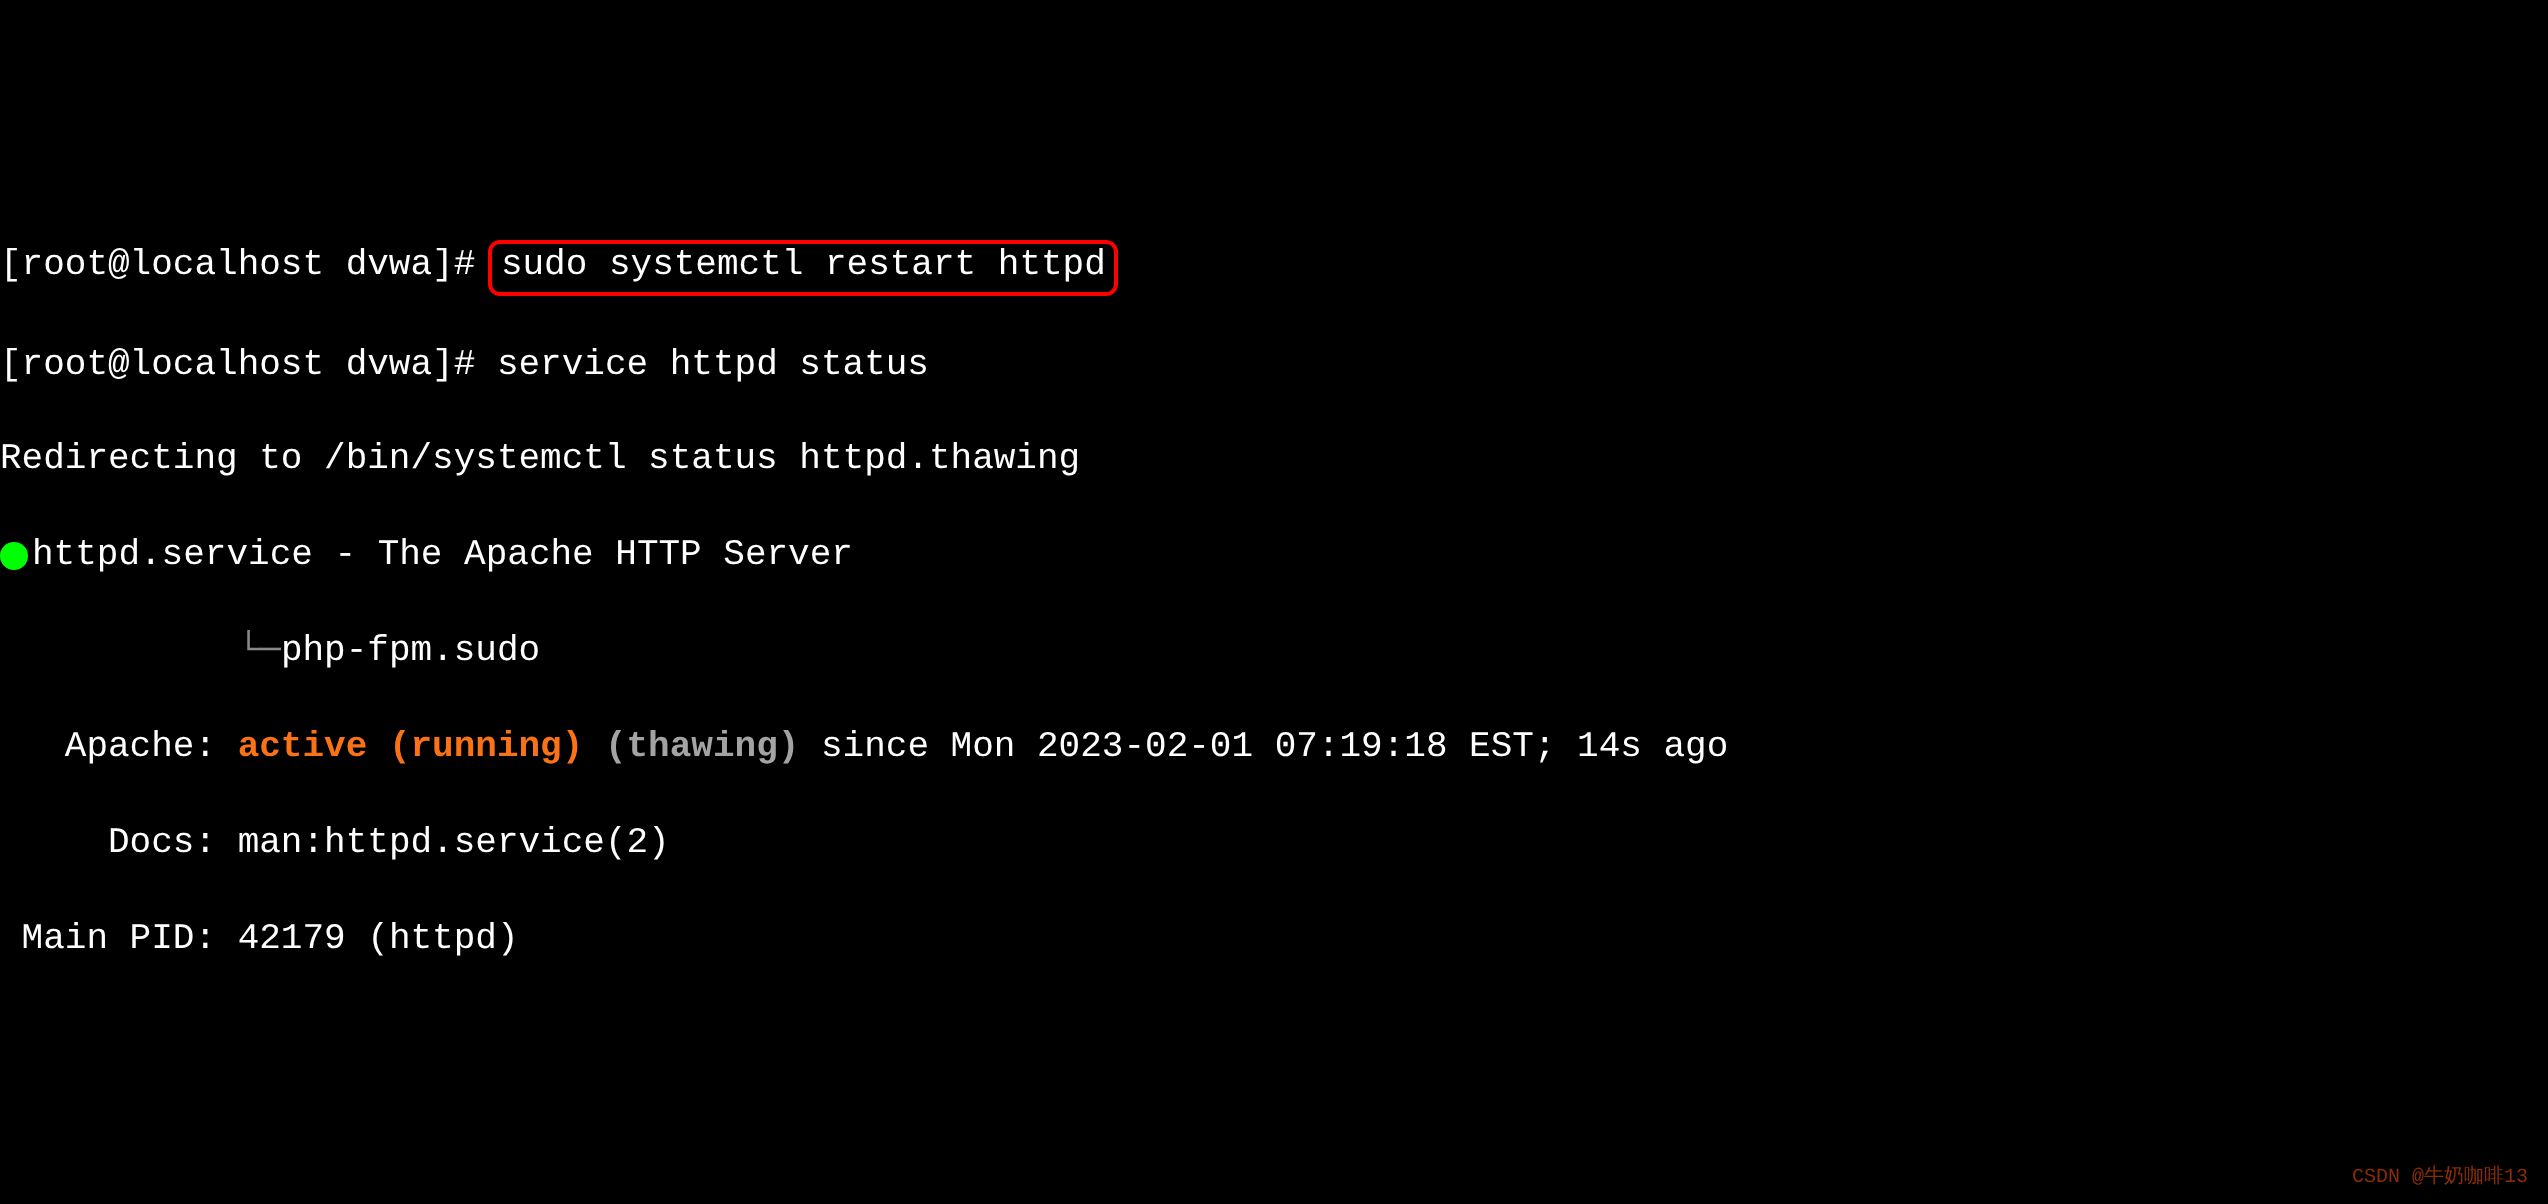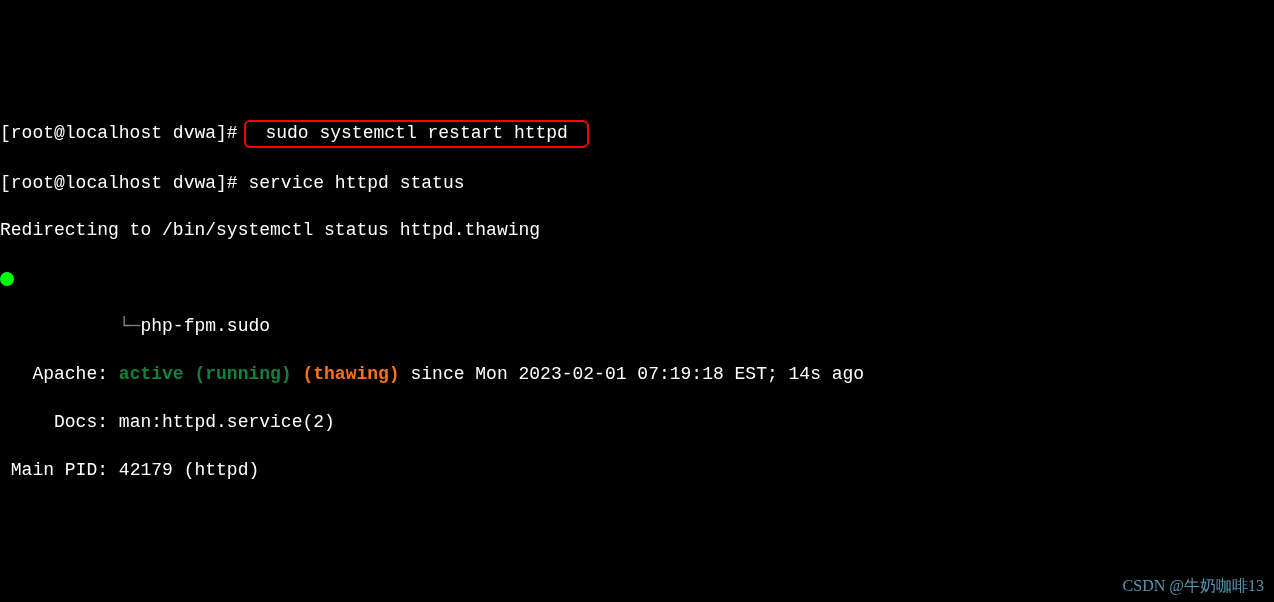--- a/index.html
+++ b/index.html
@@ -12,56 +12,56 @@
     width: 1274px;
     height: 602px;
     overflow: hidden;
     white-space: pre;
     position: relative;
   }
   .line { display: block; }
   .highlight-box {
     border: 2px solid #ff0000;
     border-radius: 6px;
-    padding: 0 19px;
+    padding: 0 4px;
     margin-left: -4px;
     display: inline-block;
   }
   .dot-green {
     display: inline-block;
     width: 14px;
     height: 14px;
     border-radius: 50%;
     background: #00ff00;
     vertical-align: middle;
     margin-right: 2px;
   }
-  .green-bold { color: #15803d; font-weight: bold; }
-  .yellow-bold { color: #f97316; font-weight: bold; }
+  .green-bold { color: #f97316; font-weight: bold; }
+  .yellow-bold { color: #a3a3a3; font-weight: bold; }
   .tree { color: #888888; }
   .watermark {
     position: absolute;
     bottom: 6px;
     right: 10px;
-    color: #7dd3fc;
-    font-family: Liberation Serif, serif;
-    font-size: 16px;
+    color: #c2410c;
+    font-family: Liberation Mono, monospace;
+    font-size: 10px;
     opacity: 0.7;
   }
 </style>
 </head>
 <body>
 
 
 
 <div>
 <span class="line"><span>[root@localhost dvwa]# </span><span class="highlight-box">sudo systemctl restart httpd</span></span>
 <span class="line"><span>[root@localhost dvwa]# </span><span>service httpd status</span></span>
 <span class="line">Redirecting to /bin/systemctl status httpd.thawing</span>
-<span class="line"><span class="dot-green"></span></span>
+<span class="line"><span class="dot-green"></span><span>httpd.service - The Apache HTTP Server</span></span>
 <span class="line"><span class="tree">           └─</span><span>php-fpm.sudo</span></span>
 <span class="line"><span>   Apache: </span><span class="green-bold">active (running)</span><span class="yellow-bold"> (thawing)</span><span> since Mon 2023-02-01 07:19:18 EST; 14s ago</span></span>
 <span class="line"><span>     Docs: </span><span>man:httpd.service(2)</span></span>
 <span class="line"><span> Main PID: </span><span>42179 (httpd)</span></span>
 
 
 
 
 
 

